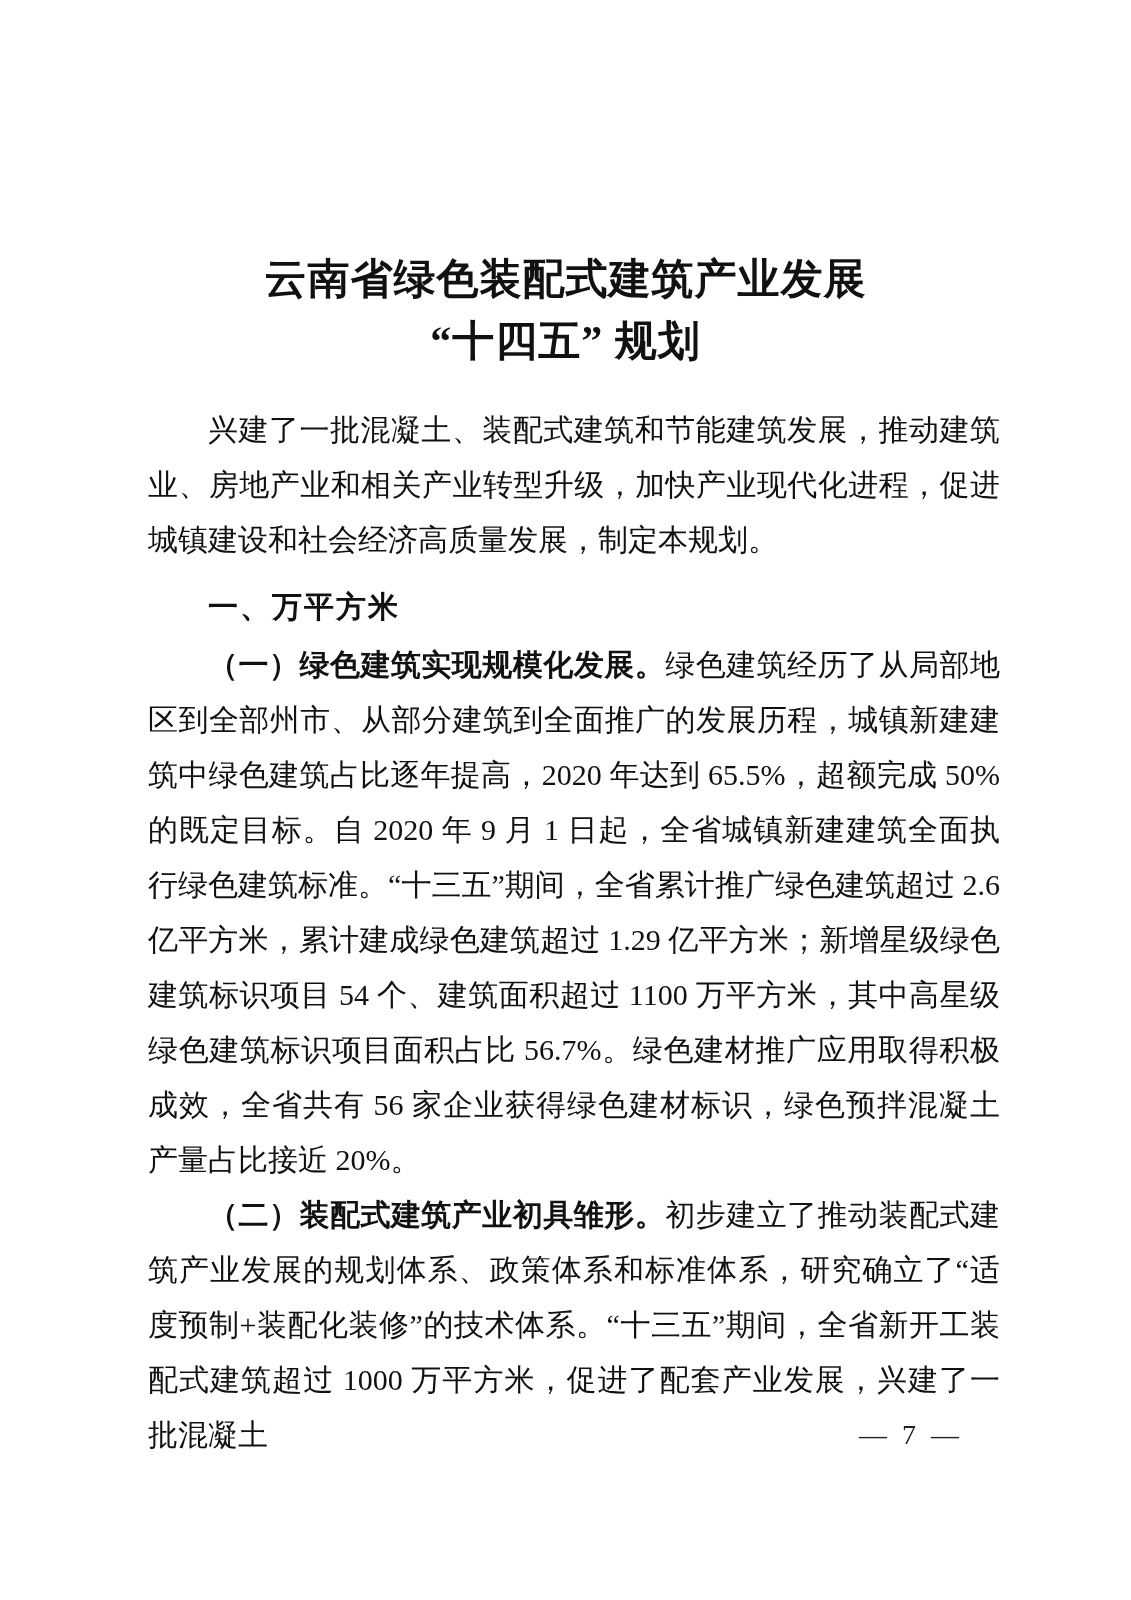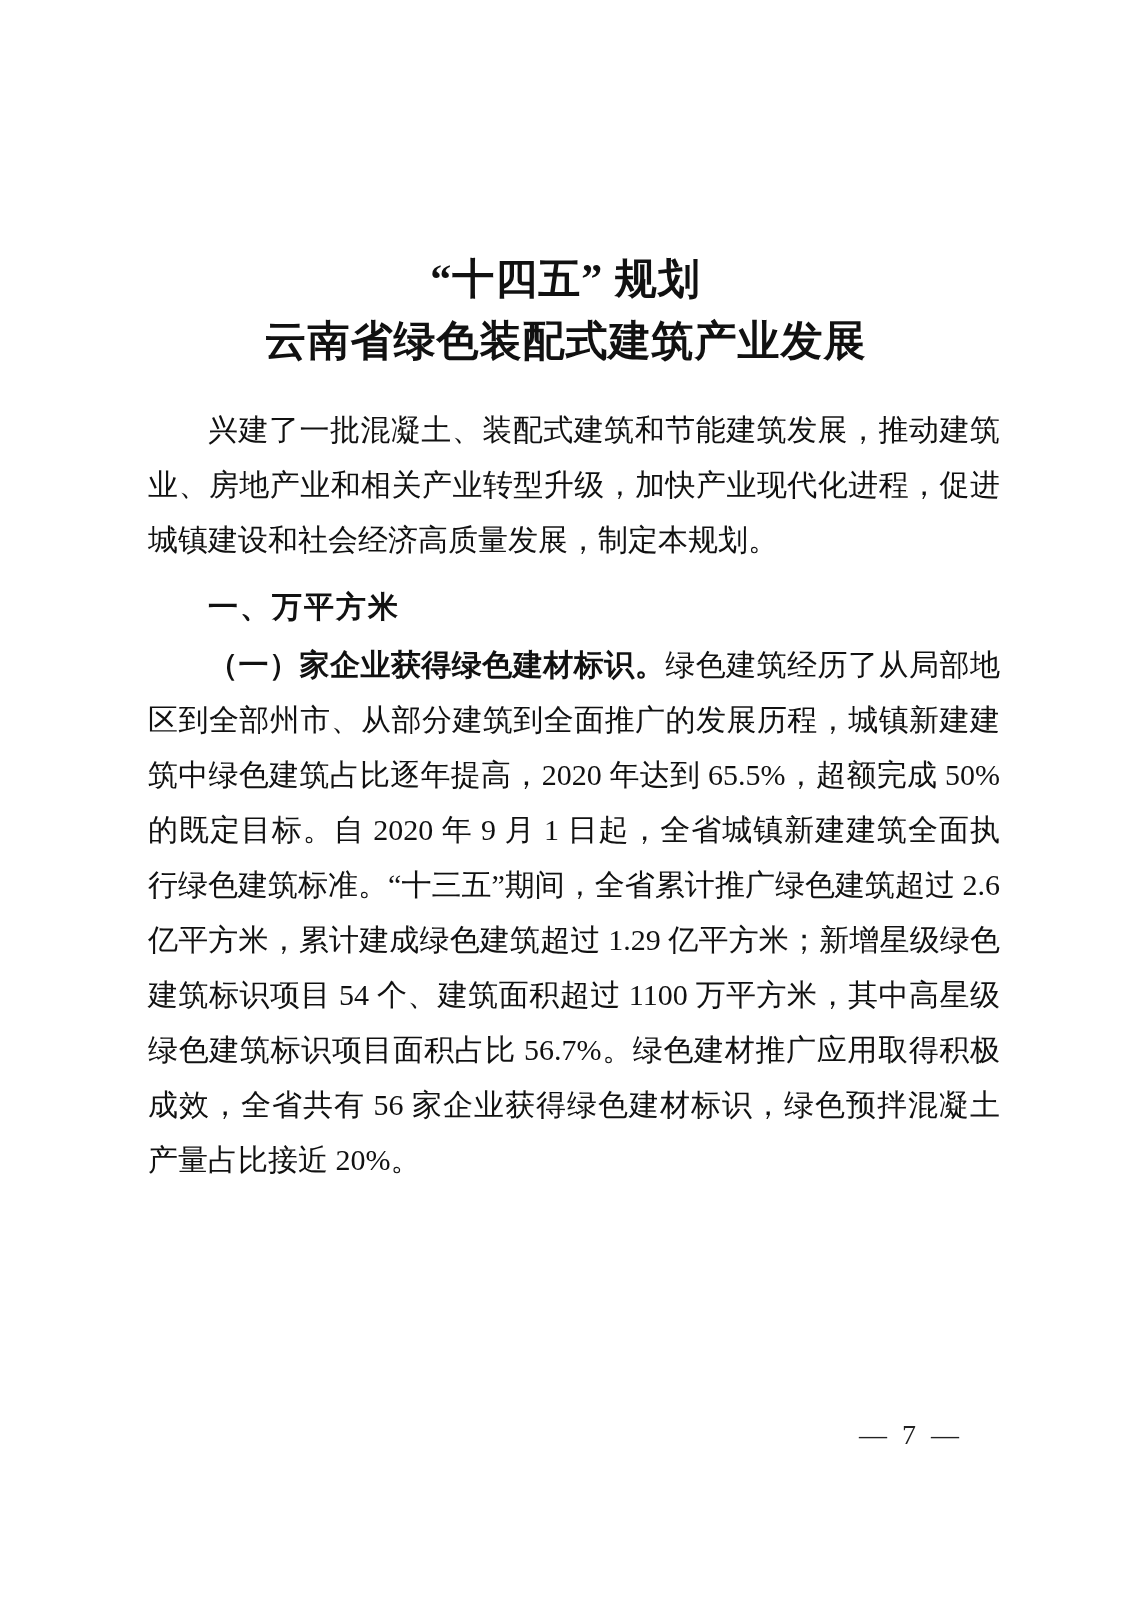--- a/index.html
+++ b/index.html
@@ -73,27 +73,28 @@
     color: #222222;
     font-family: "Liberation Serif", serif;
   }
 </style>
 </head>
 <body>
 
 <main class="page">
 
   <h1 class="title">
+    <div>云南省绿色装配式建筑产业发展</div>
     <div>“十四五” 规划</div>
-    <div>云南省绿色装配式建筑产业发展</div>
   </h1>
 
   <p class="para intro">兴建了一批混凝土、装配式建筑和节能建筑发展，推动建筑业、房地产业和相关产业转型升级，加快产业现代化进程，促进城镇建设和社会经济高质量发展，制定本规划。</p>
 
 
   <h3 class="section">一、万平方米</h3>
 
-  <p class="para p-body"><span class="lead">（一）家企业获得绿色建材标识。</span><span>绿色建筑经历了从局部地区到全部州市、从部分建筑到全面推广的发展历程，城镇新建建筑中绿色建筑占比逐年提高，2020 年达到 65.5%，超额完成 50%的既定目标。自 2020 年 9 月 1 日起，全省城镇新建建筑全面执行绿色建筑标准。“十三五”期间，全省累计推广绿色建筑超过 2.6 亿平方米，累计建成绿色建筑超过 1.29 亿平方米；新增星级绿色建筑标识项目 54 个、建筑面积超过 1100 万平方米，其中高星级绿色建筑标识项目面积占比 56.7%。绿色建材推广应用取得积极成效，全省共有 56 家企业获得绿色建材标识，绿色预拌混凝土产量占比接近 20%。</span></p>
+  <p class="para p-body"><span class="lead">（一）绿色建筑实现规模化发展。</span><span>绿色建筑经历了从局部地区到全部州市、从部分建筑到全面推广的发展历程，城镇新建建筑中绿色建筑占比逐年提高，2020 年达到 65.5%，超额完成 50%的既定目标。自 2020 年 9 月 1 日起，全省城镇新建建筑全面执行绿色建筑标准。“十三五”期间，全省累计推广绿色建筑超过 2.6 亿平方米，累计建成绿色建筑超过 1.29 亿平方米；新增星级绿色建筑标识项目 54 个、建筑面积超过 1100 万平方米，其中高星级绿色建筑标识项目面积占比 56.7%。绿色建材推广应用取得积极成效，全省共有 56 家企业获得绿色建材标识，绿色预拌混凝土产量占比接近 20%。</span></p>
 
+  <p class="para"><span class="lead">（二）装配式建筑产业初具雏形。</span><span>初步建立了推动装配式建筑产业发展的规划体系、政策体系和标准体系，研究确立了“适度预制+装配化装修”的技术体系。“十三五”期间，全省新开工装配式建筑超过 1000 万平方米，促进了配套产业发展，兴建了一批混凝土</span></p>
 
   <div class="page-number">— 7 —</div>
 
 </main>
 
 </body></html>

